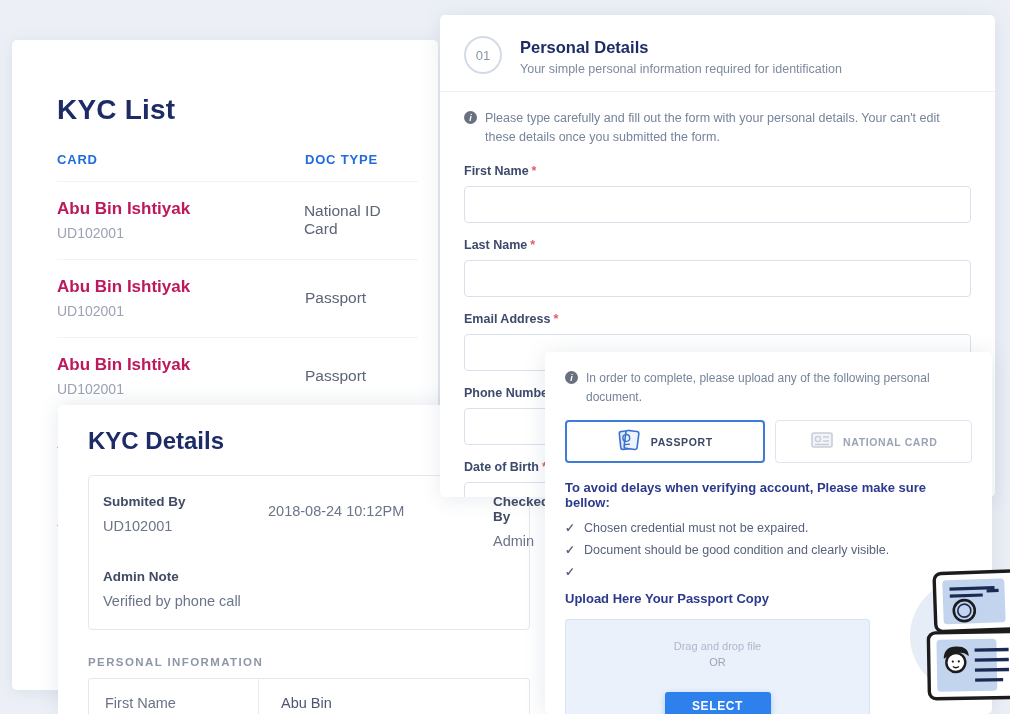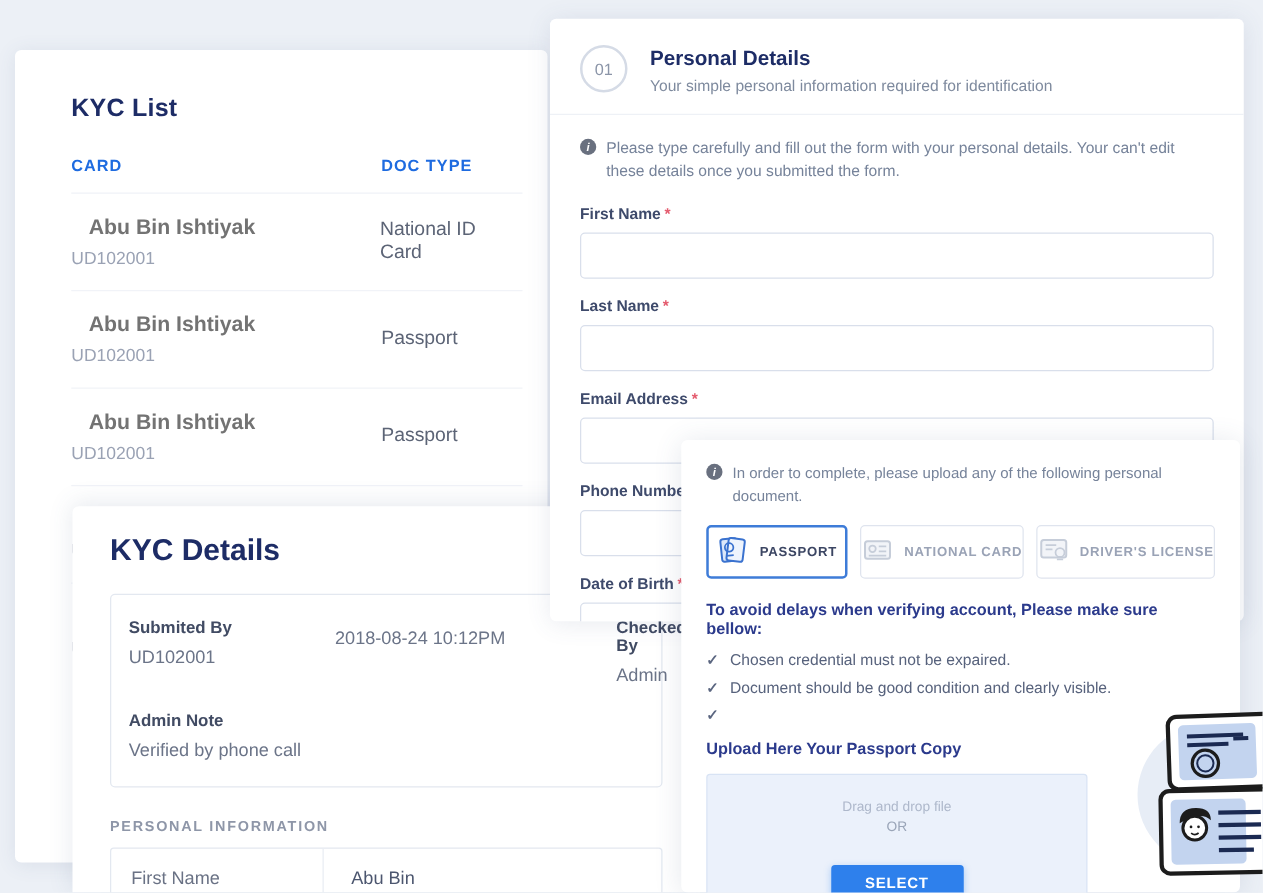--- a/index.html
+++ b/index.html
@@ -8,27 +8,27 @@
     position:relative; overflow:hidden;
     background:#ecf0f6;
     font-family:"Liberation Sans", sans-serif;
     -webkit-font-smoothing:antialiased;
   }
   .panel { position:absolute; background:#fff; border-radius:5px; }
 
   
   .panel-kyc-list { left:12px; top:40px; width:426px; height:650px; z-index:1;
     box-shadow:0 2px 16px rgba(70,90,130,.10); padding:24px 20px 0 45px; }
-  .kyc-list-title { font-size:20px; font-weight:bold; color:#1d2c66; letter-spacing:.2px; margin-top:12px; }
+  .kyc-list-title { font-size:28px; font-weight:bold; color:#1d2c66; letter-spacing:.2px; margin-top:30px; }
   .list-header { display:flex; margin-top:26px; padding-bottom:14px; border-bottom:1px solid #f0f2f7; }
   .col-user { width:248px; }
   .list-header span { font-size:13px; font-weight:bold; color:#1e6be0; letter-spacing:.8px; }
   .list-row { display:flex; align-items:center; padding:17px 0 18px; border-bottom:1px solid #f1f3f8; cursor:pointer; }
   .list-row:last-child { border-bottom:none; }
-  .row-name { font-size:17px; font-weight:bold; color:#737373;margin-left:14px; }
+  .row-name { font-size:17px; font-weight:bold; color:#be185d; }
   .row-id { font-size:14px; color:#9aa2b4; margin-top:6px; }
   .row-doc { font-size:15.5px; color:#5c6476; }
 
   
   .panel-kyc-details { left:58px; top:405px; width:502px; height:309px; z-index:2;
     border-radius:5px 5px 0 0; box-shadow:0 -2px 20px rgba(70,90,130,.13); padding:0 30px; }
   .kyc-details-title { margin-top:22px; font-size:24px; font-weight:bold; color:#1d2c66; }
   .summary-box { margin-top:20px; border:1px solid #e3e8f0; border-radius:4px; padding:18px 14px 20px; }
   .summary-grid { display:grid; grid-template-columns:165px 225px 1fr; }
   .sum-label { font-size:13.5px; font-weight:bold; color:#414b63; }
@@ -240,32 +240,20 @@
       <span>
         <svg width="26" height="26" viewBox="0 0 26 26">
           <rect x="3" y="6" width="20" height="14" rx="2" fill="#f2f4f8" stroke="#c6cdd9" stroke-width="1.6"></rect>
           <circle cx="9" cy="12" r="2.6" fill="none" stroke="#c6cdd9" stroke-width="1.4"></circle>
           <line x1="14" y1="10" x2="20" y2="10" stroke="#c6cdd9" stroke-width="1.4"></line>
           <line x1="14" y1="14" x2="20" y2="14" stroke="#c6cdd9" stroke-width="1.4"></line>
           <line x1="6" y1="17.5" x2="20" y2="17.5" stroke="#c6cdd9" stroke-width="1.4"></line>
         </svg>
       </span>
       <span class="lbl">NATIONAL CARD</span>
-    </button>
-    <button class="doc-btn">
-      <span>
-        <svg width="26" height="26" viewBox="0 0 26 26">
-          <rect x="3" y="5" width="20" height="14" rx="2" fill="#f2f4f8" stroke="#c6cdd9" stroke-width="1.6"></rect>
-          <line x1="6.5" y1="9" x2="15" y2="9" stroke="#c6cdd9" stroke-width="1.4"></line>
-          <line x1="6.5" y1="12.5" x2="12" y2="12.5" stroke="#c6cdd9" stroke-width="1.4"></line>
-          <circle cx="18" cy="15" r="3.6" fill="#f2f4f8" stroke="#c6cdd9" stroke-width="1.4"></circle>
-          <line x1="15.5" y1="20.5" x2="20.5" y2="20.5" stroke="#c6cdd9" stroke-width="1.4"></line>
-        </svg>
-      </span>
-      <span class="lbl">DRIVER'S LICENSE</span>
     </button>
   </div>
 
   <div class="warning-title">To avoid delays when verifying account, Please make sure bellow:</div>
   <ul class="checklist">
     <li>
       <span class="check-glyph">✓</span>
       <span>Chosen credential must not be expaired.</span>
     </li>
     <li>

